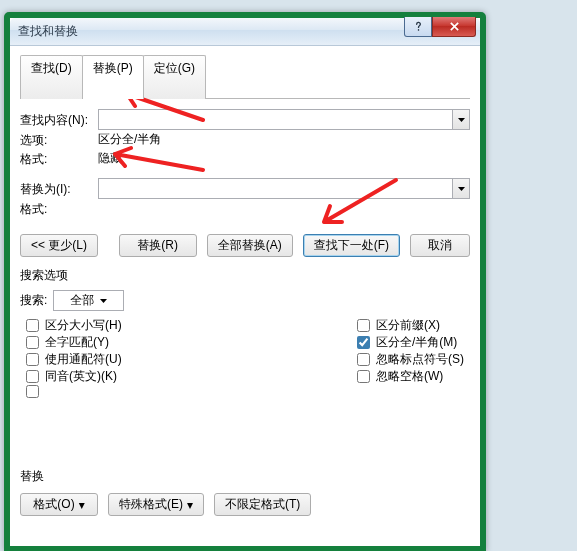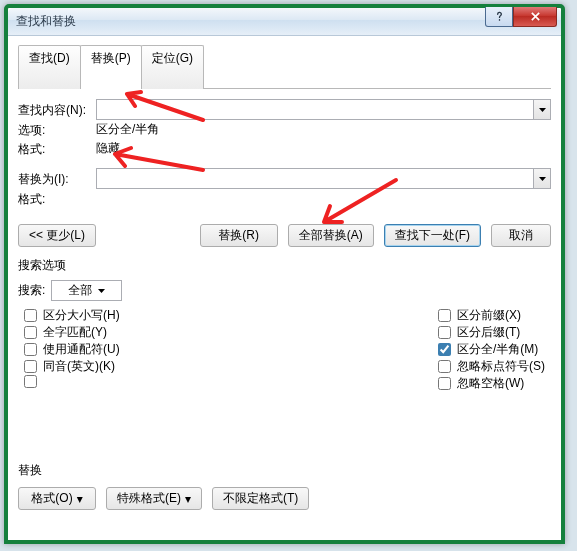--- a/index.html
+++ b/index.html
@@ -1,17 +1,17 @@
 <!DOCTYPE html>
 <html><head>
 <meta charset="utf-8">
 <style>
 *{box-sizing:border-box;font-family:"Microsoft YaHei","Segoe UI",Tahoma,sans-serif;font-size:12px;margin:0;padding:0}
 body{background:#d8e4ec;width:577px;height:551px;overflow:hidden;position:relative}
-.window{position:absolute;left:4px;top:4px;width:561px;height:540px;background:#fff;border:4px solid #15803d;border-radius:5px 5px 0 0;box-shadow:0 0 6px rgba(0,0,0,.3)}
+.window{position:absolute;left:4px;top:12px;width:482px;height:540px;background:#fff;border:6px solid #15803d;border-radius:5px 5px 0 0;box-shadow:0 0 6px rgba(0,0,0,.3)}
 .titlebar{height:28px;background:linear-gradient(#f3f7fb,#dce8f4 45%,#cfe0f0 46%,#e6eff8);border-bottom:1px solid #b8c8d8;border-radius:5px 5px 0 0;display:flex;align-items:center;padding:0 0 0 8px;position:relative}
 .title{color:#2b3a4a}
 .titlebtns{position:absolute;right:4px;top:-1px;display:flex}
 .tbtn{width:28px;height:20px;border:1px solid #4a6a90;border-top:none;background:linear-gradient(#e8f0fa,#c8daf0);display:flex;align-items:center;justify-content:center;color:#2b3a4a}
 .tbtn.help{border-radius:0 0 0 3px}
 .tbtn.close{width:44px;border-radius:0 0 3px 0;background:linear-gradient(#e07a78,#c83a32 45%,#b92820 46%,#d85a52);color:#fff;border-color:#8a2a22}
 .tbtn svg{width:11px;height:11px}
 .body{padding:8px 10px 10px 10px}
 .tabs{display:flex;border-bottom:1px solid #b8b8b8;margin-bottom:10px}
 .tab{padding:4px 10px 22px 10px;border:1px solid #b8b8b8;border-bottom:none;background:linear-gradient(#fefefe,#ececec);margin-right:-1px;position:relative;top:1px;border-radius:2px 2px 0 0;cursor:pointer}
@@ -145,24 +145,20 @@
         <label class="chk">
             <input type="checkbox" style="">
           </label>
       </div>
       <div class="col" style="margin-left:auto;margin-right:6px">
         <label class="chk">
             <input type="checkbox" style="">
             <span>区分前缀(X)</span>
           </label>
         <label class="chk">
-            <input type="checkbox" style="">
-            <span>区分后缀(T)</span>
-          </label>
-        <label class="chk">
             <input type="checkbox" checked="" style="">
             <span>区分全/半角(M)</span>
           </label>
         <label class="chk">
             <input type="checkbox" style="">
             <span>忽略标点符号(S)</span>
           </label>
         <label class="chk">
             <input type="checkbox" style="">
             <span>忽略空格(W)</span>

